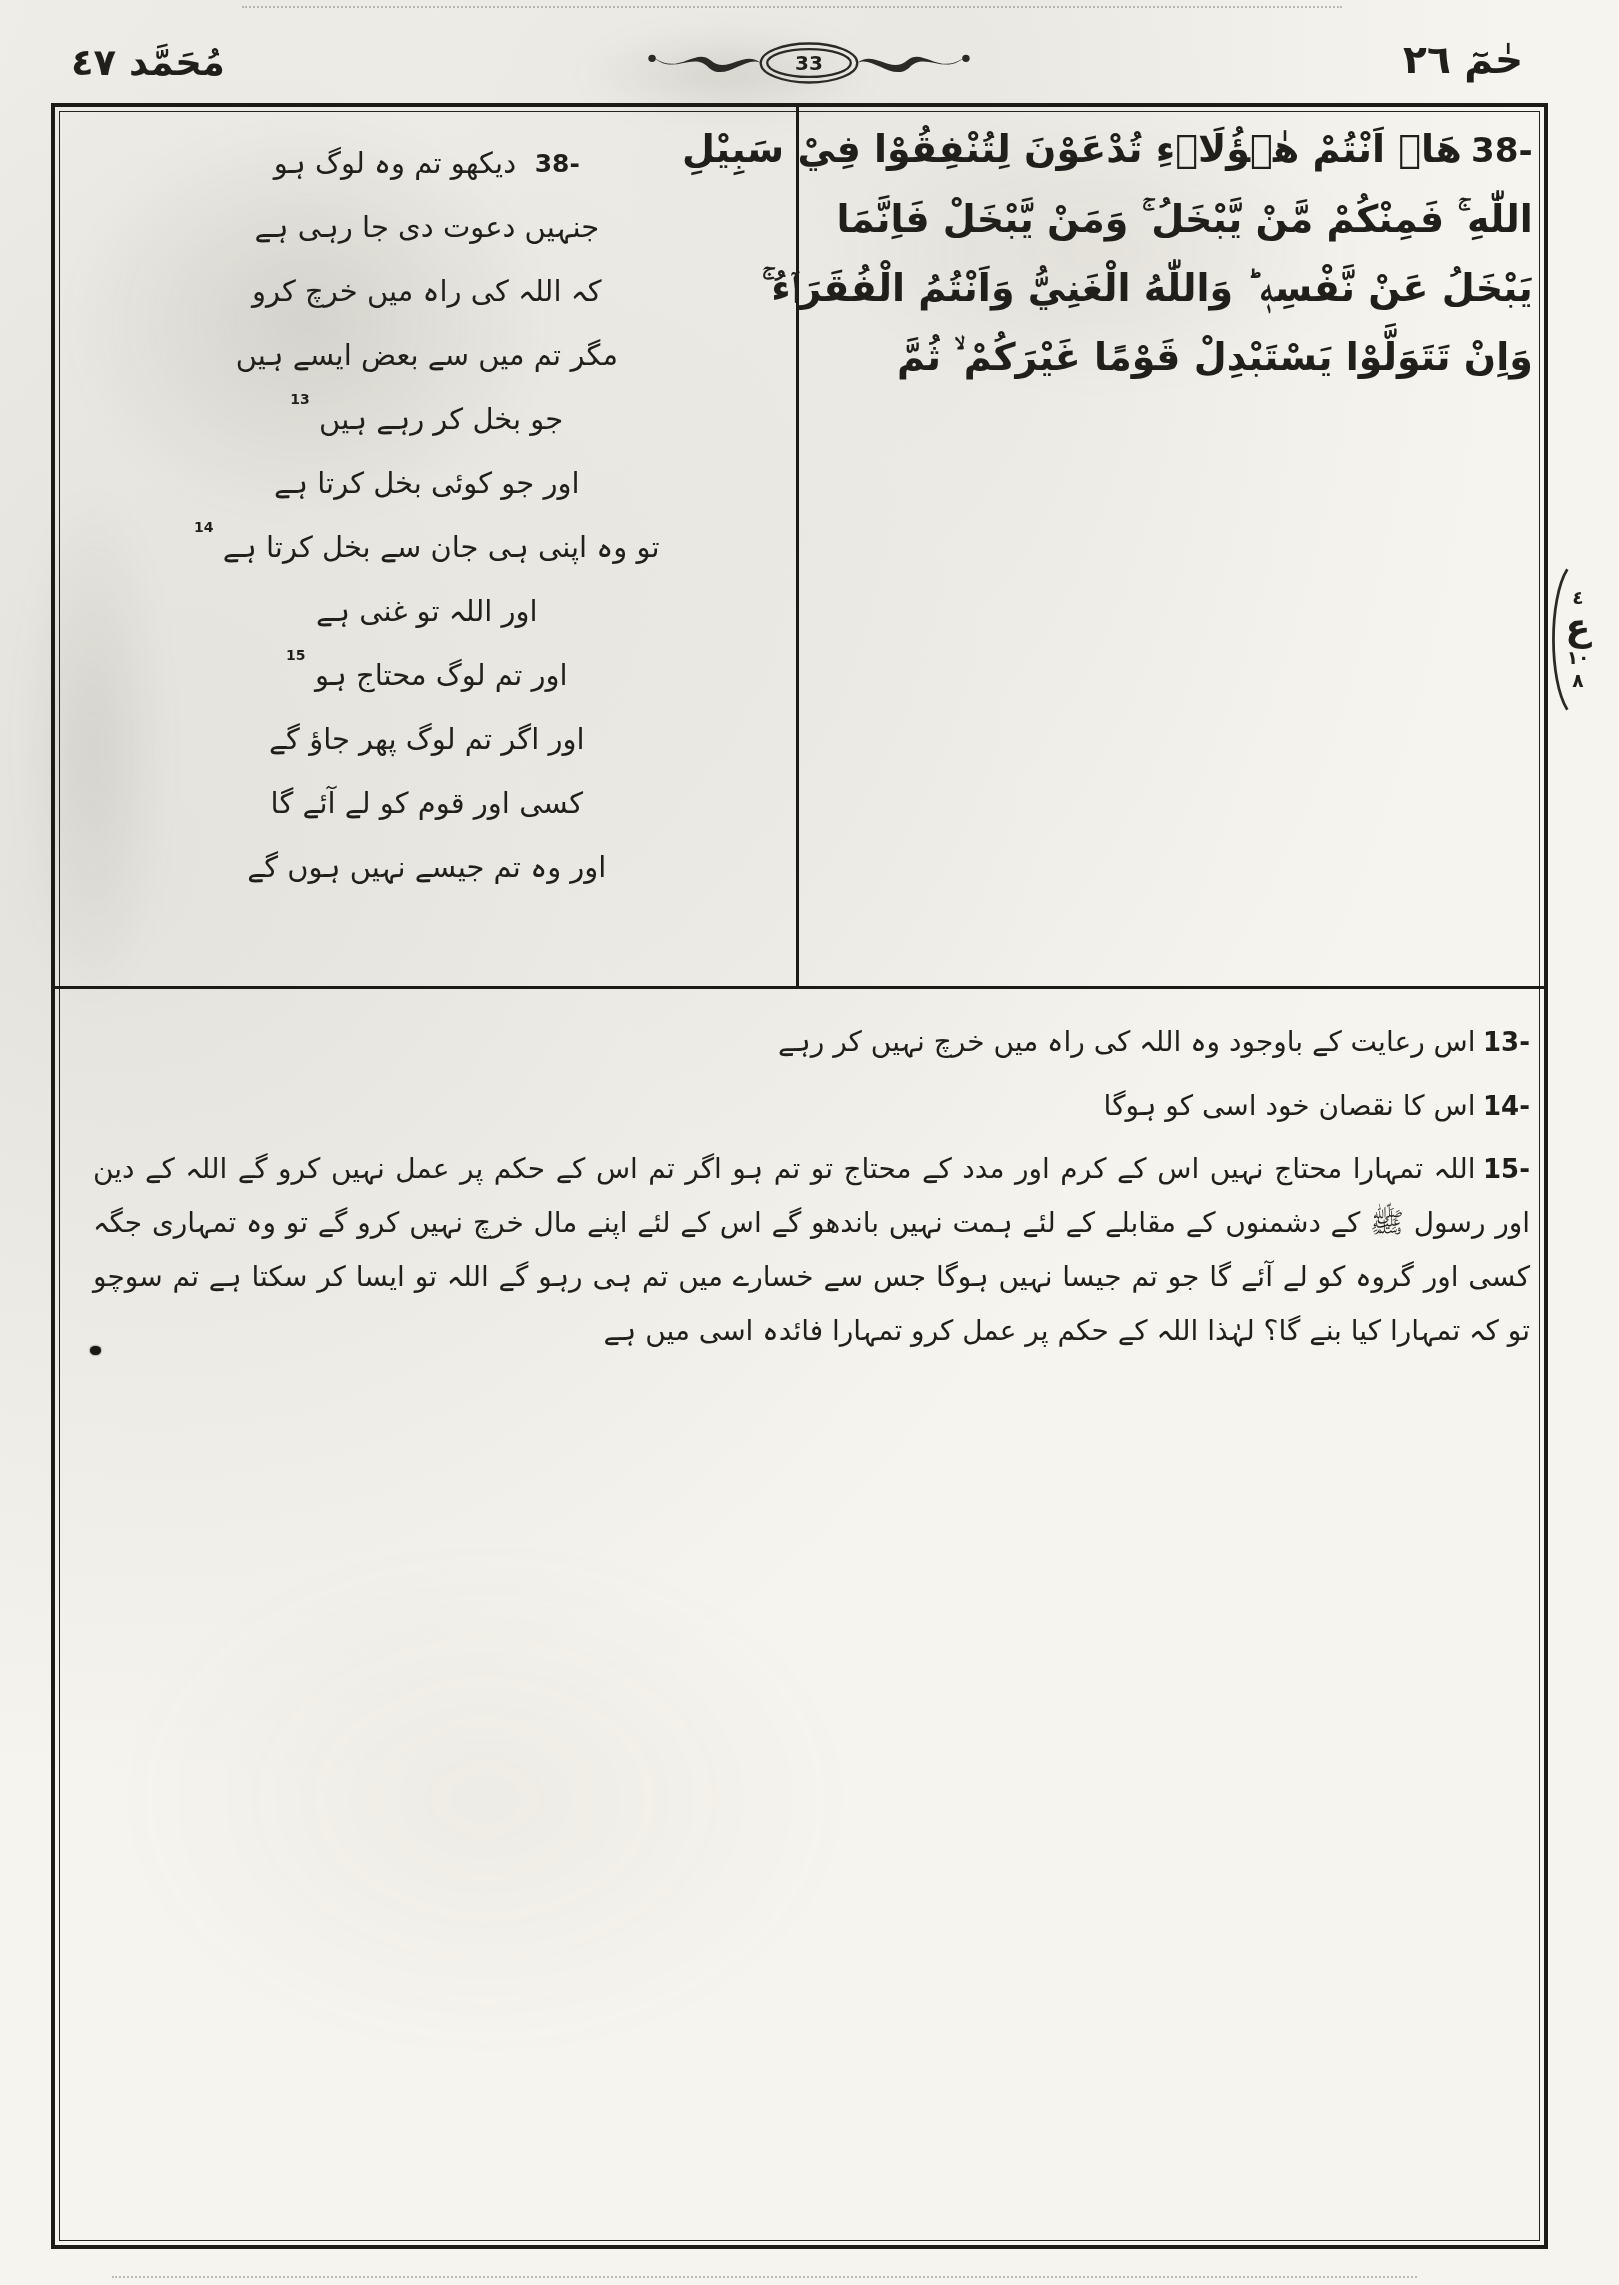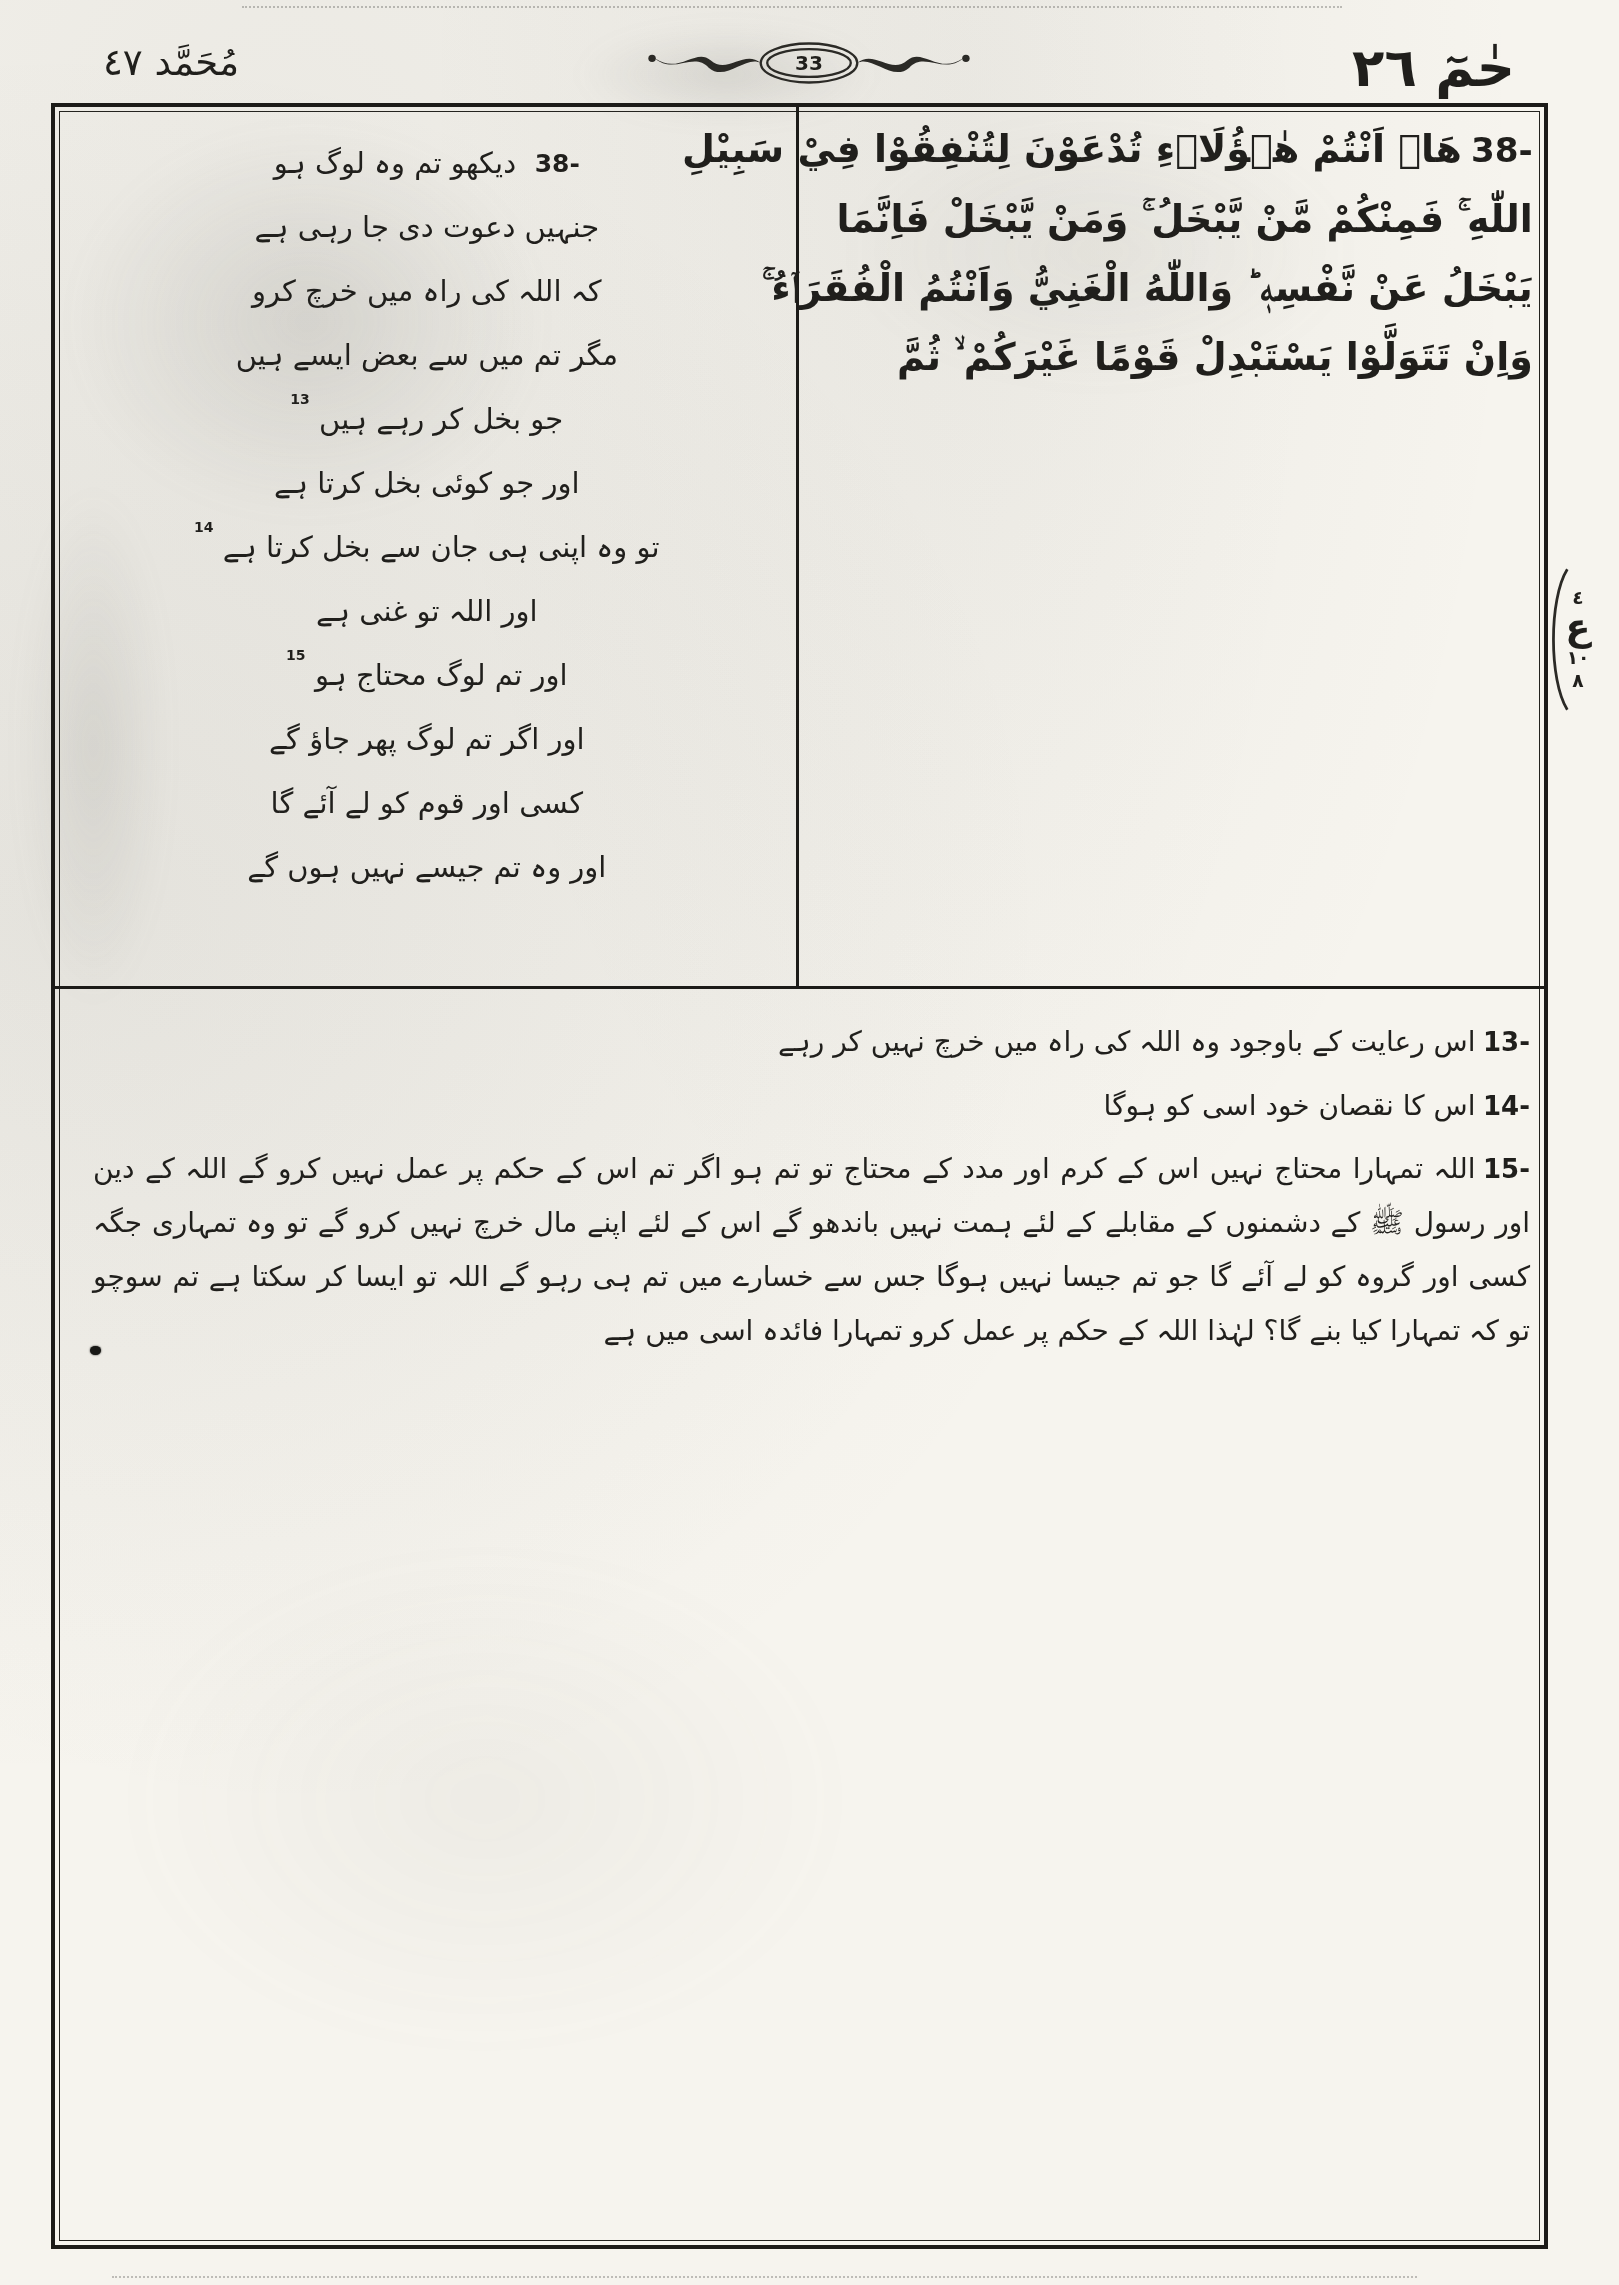--- a/index.html
+++ b/index.html
@@ -22,22 +22,22 @@
   .smudge.s2{left:578px;top:28px;width:298px;height:93px;background:radial-gradient(ellipse,rgba(110,110,105,0.18),transparent 70%);}
   .smudge.s3{left:18.6px;top:485px;width:149px;height:522px;background:radial-gradient(ellipse,rgba(110,110,105,0.14),transparent 70%);}
   .smudge.s4{left:839px;top:112px;width:522px;height:280px;background:radial-gradient(ellipse,rgba(110,110,105,0.08),transparent 70%);}
   .smudge.s5{left:112px;top:1538px;width:746px;height:522px;background:radial-gradient(ellipse,rgba(110,110,105,0.06),transparent 70%);}
   .dotline{position:absolute;border-top:2.8px dotted rgba(60,60,55,0.30);}
   .dotline.top{left:242px;top:5.6px;width:1100px;}
   .dotline.bottom{left:112px;top:2276px;width:1305px;}
   .speck{position:absolute;left:90px;top:1346px;width:11.2px;height:9.3px;background:#181815;border-radius:50%;box-shadow:0 0 1.9px #181815;}
 
   
-  .header-left{position:absolute;top:41px;left:71px;font-size:37px;font-weight:normal;direction:rtl;letter-spacing:0.9px;margin-left:32px;}
-  .header-right{position:absolute;top:37px;right:104px;font-size:53px;font-weight:bold;direction:rtl;}
+  .header-left{position:absolute;top:41px;left:71px;font-size:37px;font-weight:bold;direction:rtl;letter-spacing:0.9px;}
+  .header-right{position:absolute;top:37px;right:96px;font-size:39px;font-weight:bold;direction:rtl;}
   .cartouche{position:absolute;top:37px;left:641px;width:336px;height:52px;}
   .cartouche svg{position:absolute;inset:0;width:100%;height:100%;}
   .page-number{position:absolute;inset:0;display:flex;align-items:center;justify-content:center;font-size:20px;font-weight:bold;}
 
   
   .frame{position:absolute;left:51px;top:103px;width:1497px;height:2146px;border:4.7px solid #1c1b18;box-sizing:border-box;}
   .frame-inner{position:absolute;inset:3.7px;border:1.9px solid #24231f;pointer-events:none;}
   .v-divider{position:absolute;left:741px;top:0;width:2.8px;height:879px;background:#1c1b18;}
   .h-divider{position:absolute;left:0;top:879px;width:100%;height:2.8px;background:#1c1b18;}
 

